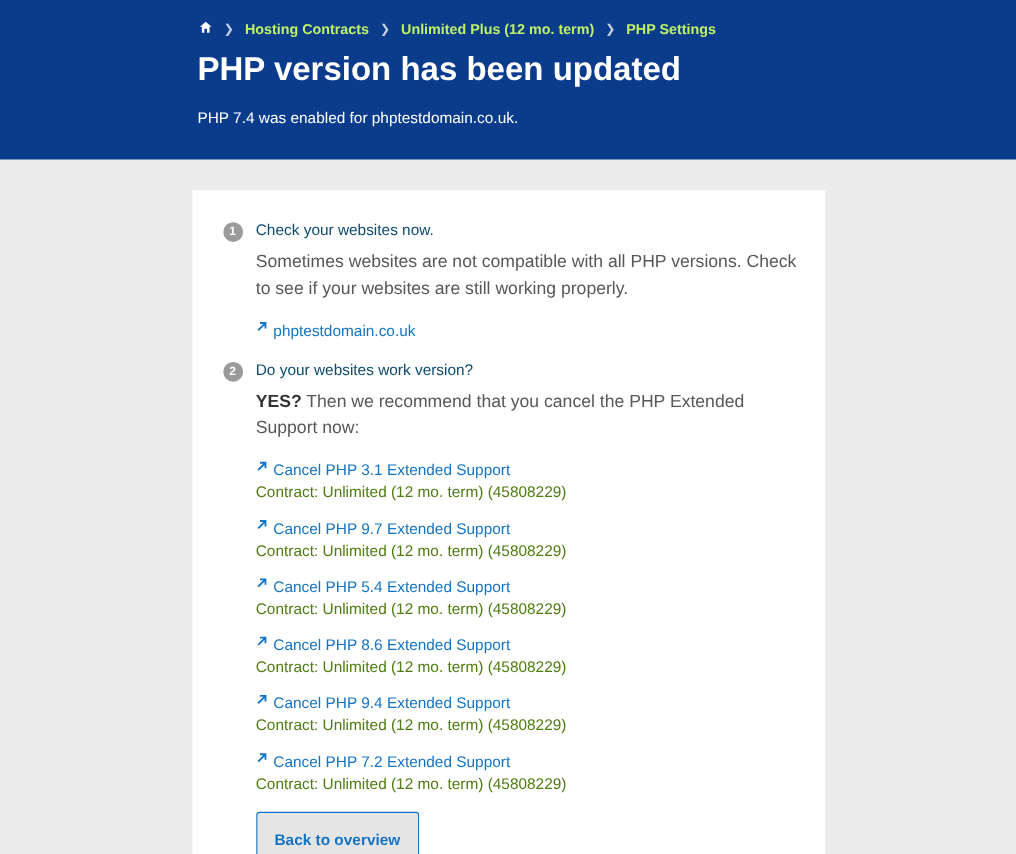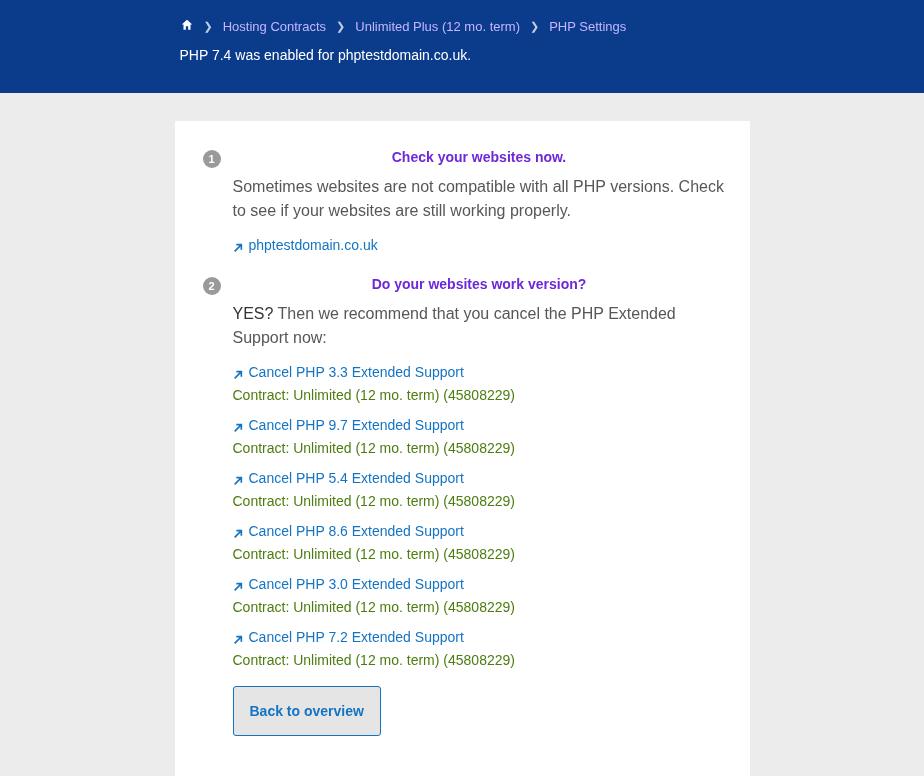--- a/index.html
+++ b/index.html
@@ -19,21 +19,21 @@
   padding-left: 5px;
 }
 .breadcrumb {
   display: flex;
   align-items: center;
   gap: 10px;
   color: #fff;
   font-size: 13px;
   margin-bottom: 12px;
 }
-.breadcrumb a { color: #c4b5fd; text-decoration: none; }
+.breadcrumb a { color: #bef264; text-decoration: none; font-weight: bold; }
 .breadcrumb .chev { color: #fff; opacity: 0.75; font-size: 11px; }
 .home-icon { width: 14px; height: 14px; fill: #fff; }
 .page-title {
   color: #fff;
   font-size: 30px;
   font-weight: 600;
   margin-bottom: 18px;
 }
 .subtitle {
   color: #fff;
@@ -66,41 +66,40 @@
   font-size: 11px;
   font-weight: 600;
   display: flex;
   align-items: center;
   justify-content: center;
   margin-top: 1px;
 }
 .step-body { flex: 1; }
 .step-title {
   font-size: 14px;
-  color: #6d28d9;
-  font-weight: 700;
+  color: #0c4a6e;
+  font-weight: 400;
   margin-bottom: 10px;
-  text-align: center;
 }
 .step-desc {
   font-size: 16px;
   color: #575757;
   line-height: 1.5;
   margin-bottom: 14px;
 }
 .ext-link {
   color: #1474c4;
   text-decoration: none;
   font-size: 14px;
   display: inline-flex;
-  align-items: flex-end;
+  align-items: flex-start;
   gap: 6px;
 }
 .ext-icon { width: 10px; height: 10px; stroke: #1474c4; stroke-width: 2; fill: none; }
-.yes-prefix { font-weight: 400; color: #333; }
+.yes-prefix { font-weight: 700; color: #333; }
 .cancel-item { margin-bottom: 14px; }
 .cancel-item .contract {
   color: #4d7c0f;
   font-size: 14px;
   margin-top: 4px;
 }
 .btn-outline {
   display: inline-block;
   border: 1.5px solid #1474c4;
   color: #1474c4;
@@ -125,20 +124,21 @@
             <path d="M12 3l9 8h-3v9h-4v-6h-4v6H6v-9H3z"></path>
           </svg>
       </a>
       <span class="chev">❯</span>
       <a href="#">Hosting Contracts</a>
       <span class="chev">❯</span>
       <a href="#">Unlimited Plus (12 mo. term)</a>
       <span class="chev">❯</span>
       <a href="#">PHP Settings</a>
     </nav>
+    <h1 class="page-title">PHP version has been updated</h1>
     <p class="subtitle">PHP 7.4 was enabled for phptestdomain.co.uk.</p>
   </div>
 </div>
 
 <div class="card">
 
   <div class="step">
     <div class="step-num">1</div>
     <div class="step-body">
       <div class="step-title">Check your websites now.</div>
@@ -159,21 +159,21 @@
 
       <div class="step-desc">
         <span class="yes-prefix">YES?</span><span> Then we recommend that you cancel the PHP Extended Support now:</span>
       </div>
 
       <div id="cancel-list">
           <div class="cancel-item"><a href="#" class="ext-link">
               <svg class="ext-icon" viewBox="0 0 12 12">
                 <path d="M4 2h6v6M10 2L2 10"></path>
               </svg>
-              <span>Cancel PHP 3.3 Extended Support</span>
+              <span>Cancel PHP 3.1 Extended Support</span>
             </a><div class="contract">Contract: Unlimited (12 mo. term) (45808229)</div></div>
           <div class="cancel-item"><a href="#" class="ext-link">
               <svg class="ext-icon" viewBox="0 0 12 12">
                 <path d="M4 2h6v6M10 2L2 10"></path>
               </svg>
               <span>Cancel PHP 9.7 Extended Support</span>
             </a><div class="contract">Contract: Unlimited (12 mo. term) (45808229)</div></div>
           <div class="cancel-item"><a href="#" class="ext-link">
               <svg class="ext-icon" viewBox="0 0 12 12">
                 <path d="M4 2h6v6M10 2L2 10"></path>
@@ -183,21 +183,21 @@
           <div class="cancel-item"><a href="#" class="ext-link">
               <svg class="ext-icon" viewBox="0 0 12 12">
                 <path d="M4 2h6v6M10 2L2 10"></path>
               </svg>
               <span>Cancel PHP 8.6 Extended Support</span>
             </a><div class="contract">Contract: Unlimited (12 mo. term) (45808229)</div></div>
           <div class="cancel-item"><a href="#" class="ext-link">
               <svg class="ext-icon" viewBox="0 0 12 12">
                 <path d="M4 2h6v6M10 2L2 10"></path>
               </svg>
-              <span>Cancel PHP 3.0 Extended Support</span>
+              <span>Cancel PHP 9.4 Extended Support</span>
             </a><div class="contract">Contract: Unlimited (12 mo. term) (45808229)</div></div>
           <div class="cancel-item"><a href="#" class="ext-link">
               <svg class="ext-icon" viewBox="0 0 12 12">
                 <path d="M4 2h6v6M10 2L2 10"></path>
               </svg>
               <span>Cancel PHP 7.2 Extended Support</span>
             </a><div class="contract">Contract: Unlimited (12 mo. term) (45808229)</div></div>
         </div>
 
       <a href="#" class="btn-outline">Back to overview</a>

